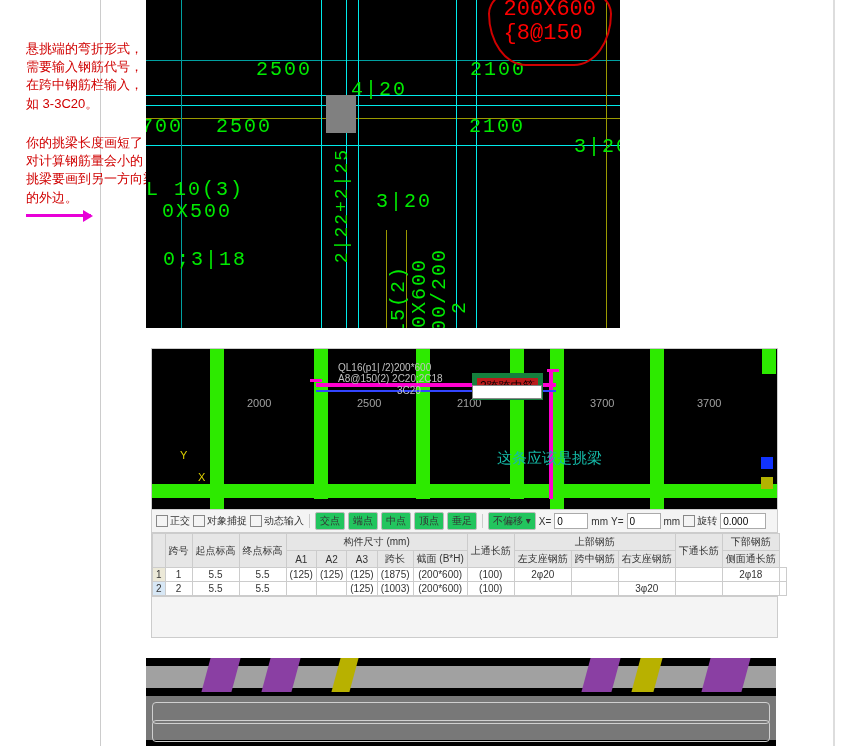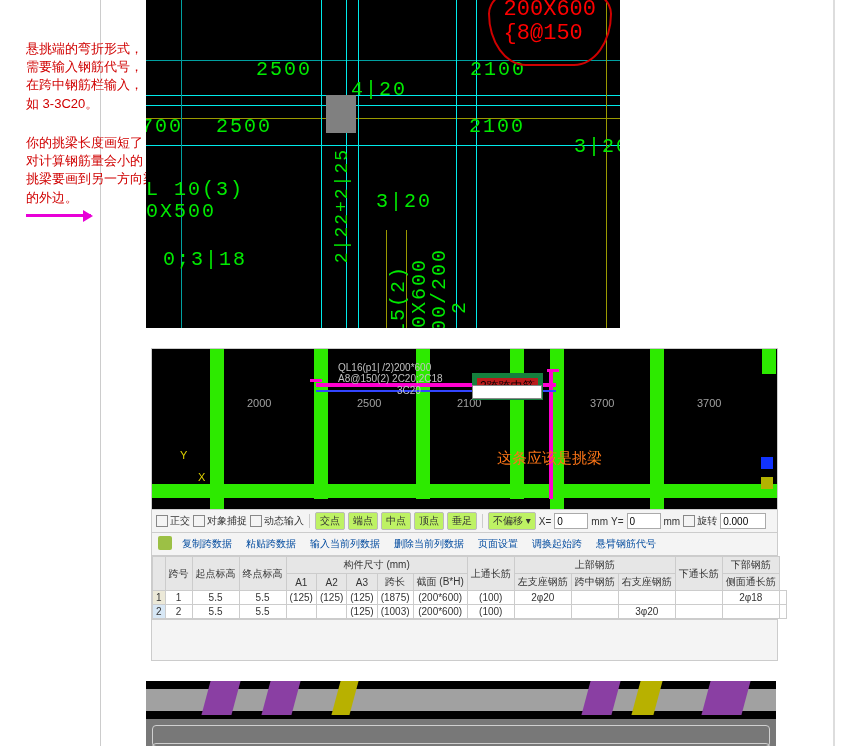--- a/index.html
+++ b/index.html
@@ -99,35 +99,35 @@
     position:relative;
     overflow:hidden;
     font-family:"Microsoft YaHei",sans-serif;
   }
   .cad2 .beamH { position:absolute; height:14px; background:#2dea00; }
   .cad2 .beamV { position:absolute; width:14px; background:#2dea00; }
   .cad2 .olH { position:absolute; height:4px; background:#ff00d0; }
   .cad2 .olV { position:absolute; width:4px; background:#ff00d0; }
   .cad2 .olB { position:absolute; height:2px; background:#3245ff; }
   .cad2 .dim2 { position:absolute; color:#a0a0a0; font-size:11px;}
-  .cad2 .ann  { position:absolute; color:#f97316; font-size:15px;}
+  .cad2 .ann  { position:absolute; color:#14b8a6; font-size:15px;}
   .cad2 .axis { position:absolute; color:#ded000; font-size:11px;}
   .cad2 .lab  { position:absolute; color:#c0c0c0; font-size:10px;}
   .cad2 .floatbox{position:absolute;color:#000;font-size:10px;padding:1px 4px;border:1px solid #888;background:#fff;}
   .cad2 .floattag{position:absolute;color:#000;font-size:12px;padding:0 3px;border:5px solid #15803d;background:#b91c1c;}
 
   .toolbar {
     display:flex; align-items:center;
     background:#f4f4f4; border-top:1px solid #ccc; border-bottom:1px solid #ccc;
     padding:2px 4px; gap:3px;
     font-size:10px; color:#333;
     flex-wrap:nowrap; overflow:hidden;
   }
   .toolbar .btn {
-    padding:1px 4px; border:1px solid #bbb; background:#bef264; border-radius:2px;
+    padding:1px 4px; border:1px solid #bbb; background:#22c55e; border-radius:2px;
     white-space:nowrap;
   }
   .toolbar .sep { width:1px;height:14px;background:#ccc;margin:0 2px;}
   .toolbar input.coord { width:28px; height:12px; font-size:10px; border:1px solid #aaa;}
   .toolbar .chk{display:inline-flex;align-items:center;gap:2px;}
   .toolbar .chk .box{width:10px;height:10px;border:1px solid #888;display:inline-block;}
 
   .tabbar {
     display:flex; gap:6px; padding:3px 6px; background:#f4f4f4;
     border-bottom:1px solid #ccc; font-size:10px; color:#004a9e;
@@ -203,21 +203,21 @@
         <span class="dim" style="left:324px;top:58px">2100</span>
         <span class="dim" style="left:-5px;top:115px">700</span>
         <span class="dim" style="left:70px;top:115px">2500</span>
         <span class="dim" style="left:323px;top:115px">2100</span>
 
         <span class="lbl" style="left:205px;top:78px">4|20</span>
         <span class="lbl" style="left:428px;top:135px">3|20</span>
         <span class="lbl" style="left:230px;top:190px">3|20</span>
         <span class="lbl lblv" style="left:186px;top:148px;font-size:18px;transform:rotate(180deg)">2|22+2|25</span>
         <span class="lbl" style="left:0px;top:178px">L 10(3)</span>
-        <span class="lbl" style="left:0px;top:200px">0X500</span>
+        <span class="lbl" style="left:16px;top:200px">0X500</span>
         <span class="lbl" style="left:17px;top:248px">0;3|18</span>
         <span class="lbl lblv" style="left:241px;top:265px;transform:rotate(180deg)">L5(2)</span>
         <span class="lbl lblv" style="left:262px;top:258px;transform:rotate(180deg)">0X600</span>
         <span class="lbl lblv" style="left:282px;top:248px;transform:rotate(180deg)">@100/200</span>
         <span class="lbl lblv" style="left:302px;top:300px;transform:rotate(180deg)">2</span>
 
         <div class="redcall">
           <div>200X600</div>
           <div>{8@150</div>
         </div>
@@ -288,30 +288,20 @@
         <span>Y=</span>
         <input class="coord" value="0" style="">
         <span>mm</span>
         <span class="chk">
             <span class="box"></span>
             <span>旋转</span>
           </span>
         <input class="coord" style="width: 40px;" value="0.000">
       </div>
 
-      <div class="tabbar">
-        <span class="ico"></span>
-        <span class="tab">复制跨数据</span>
-        <span class="tab">粘贴跨数据</span>
-        <span class="tab">输入当前列数据</span>
-        <span class="tab">删除当前列数据</span>
-        <span class="tab">页面设置</span>
-        <span class="tab">调换起始跨</span>
-        <span class="tab">悬臂钢筋代号</span>
-      </div>
 
       <table class="data">
         <thead>
           <tr class="grp">
             <th rowspan="2"></th>
             <th rowspan="2">跨号</th>
             <th rowspan="2">起点标高</th>
             <th rowspan="2">终点标高</th>
             <th colspan="5">构件尺寸 (mm)</th>
             <th rowspan="2">上通长筋</th>

